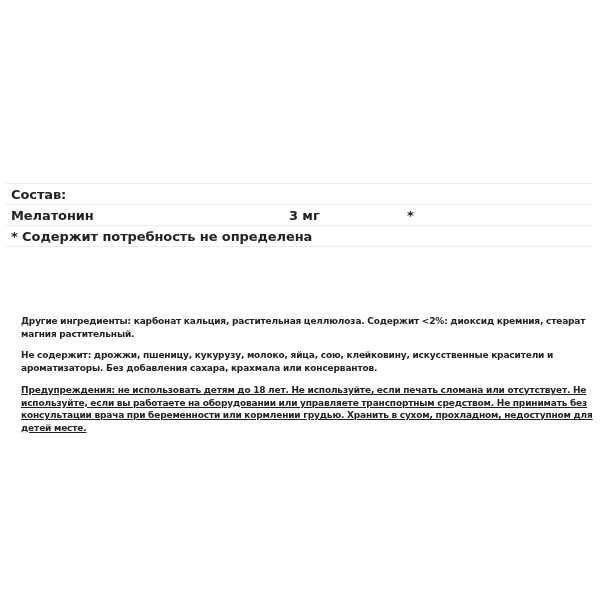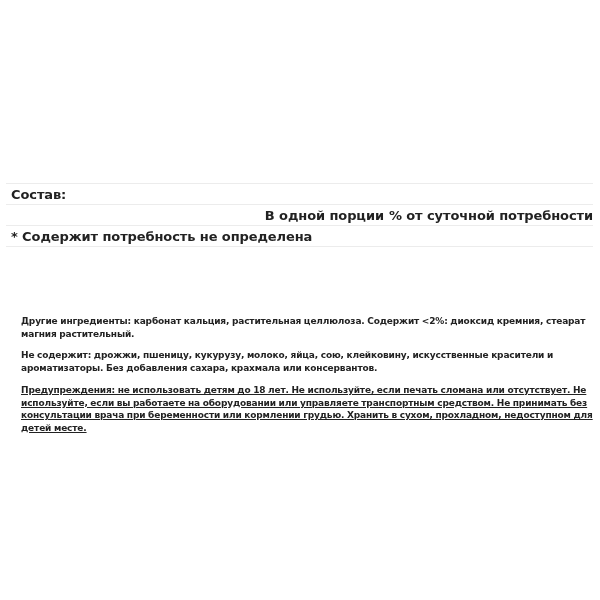--- a/index.html
+++ b/index.html
@@ -20,23 +20,23 @@
 </head>
 <body>
 
 <div class="wrap">
   <table class="facts">
     <tbody>
         <tr>
       <td colspan="3">Состав:</td>
     </tr>
     <tr>
-      <td class="c1"></td>
-      <td class="c2">В одной порции</td>
-      <td>% от суточной потребности</td>
+      <td class="c1">Мелатонин</td>
+      <td class="c2">3 мг</td>
+      <td>*</td>
     </tr>
     <tr>
       <td colspan="3">* Содержит потребность не определена</td>
     </tr>
   </tbody>
     </table>
 </div>
 
 <p class="para p1">Другие ингредиенты: карбонат кальция, растительная целлюлоза. Содержит &lt;2%: диоксид кремния, стеарат магния растительный.</p>
 <p class="para p2">Не содержит: дрожжи, пшеницу, кукурузу, молоко, яйца, сою, клейковину, искусственные красители и ароматизаторы. Без добавления сахара, крахмала или консервантов.</p>

